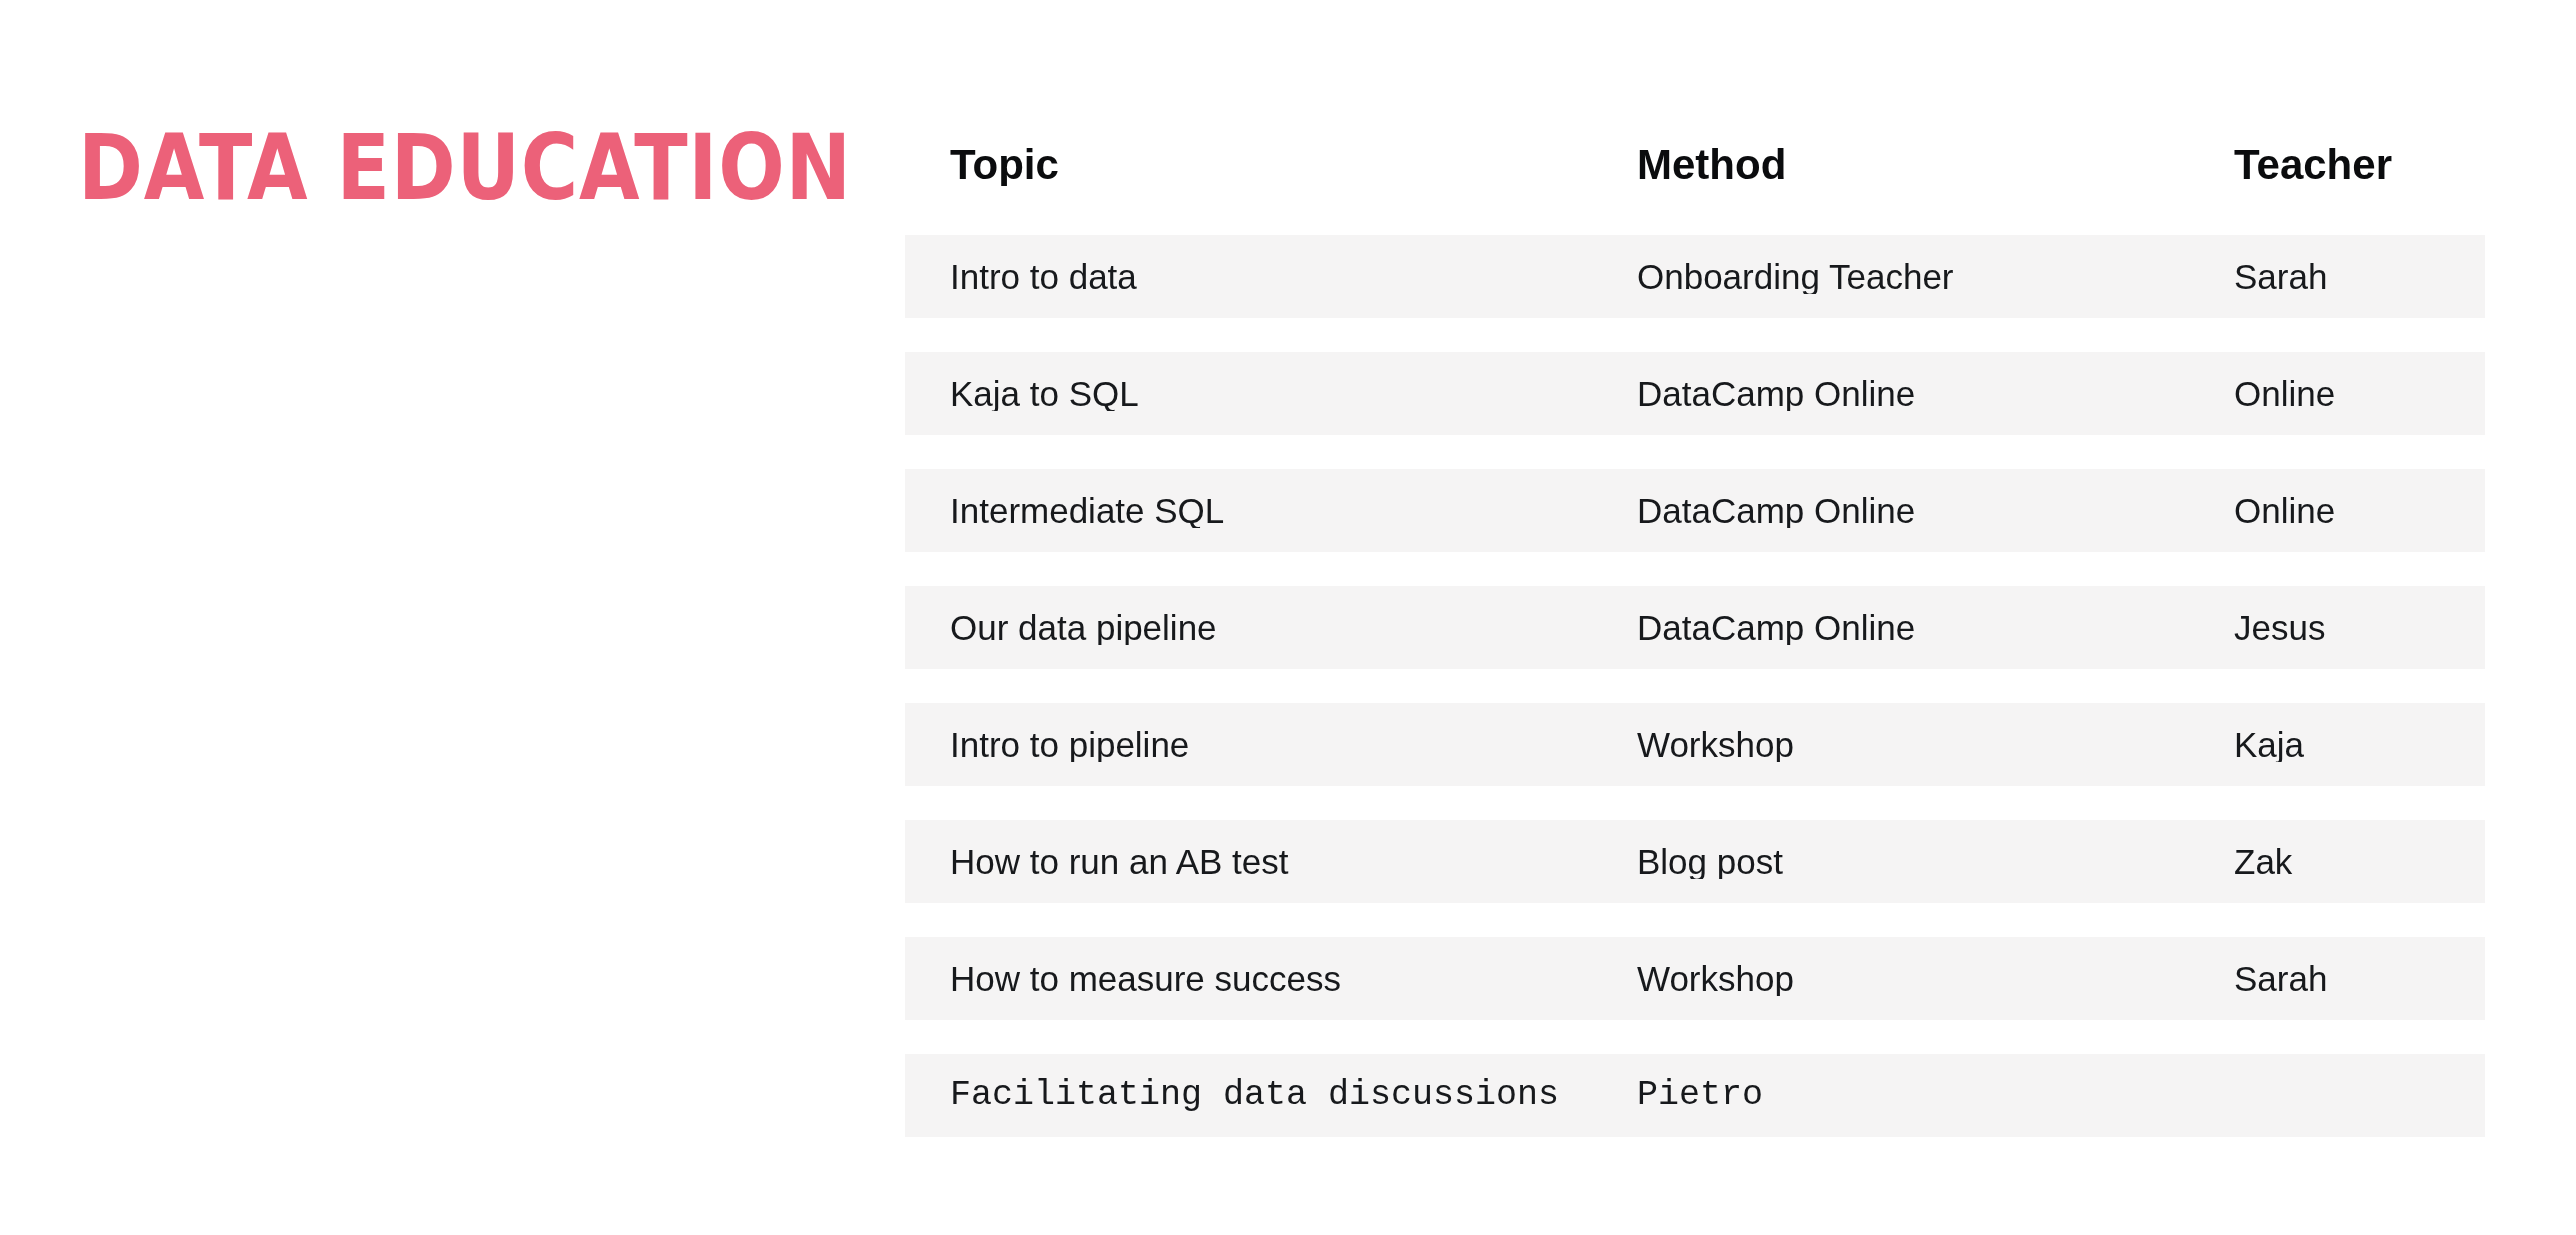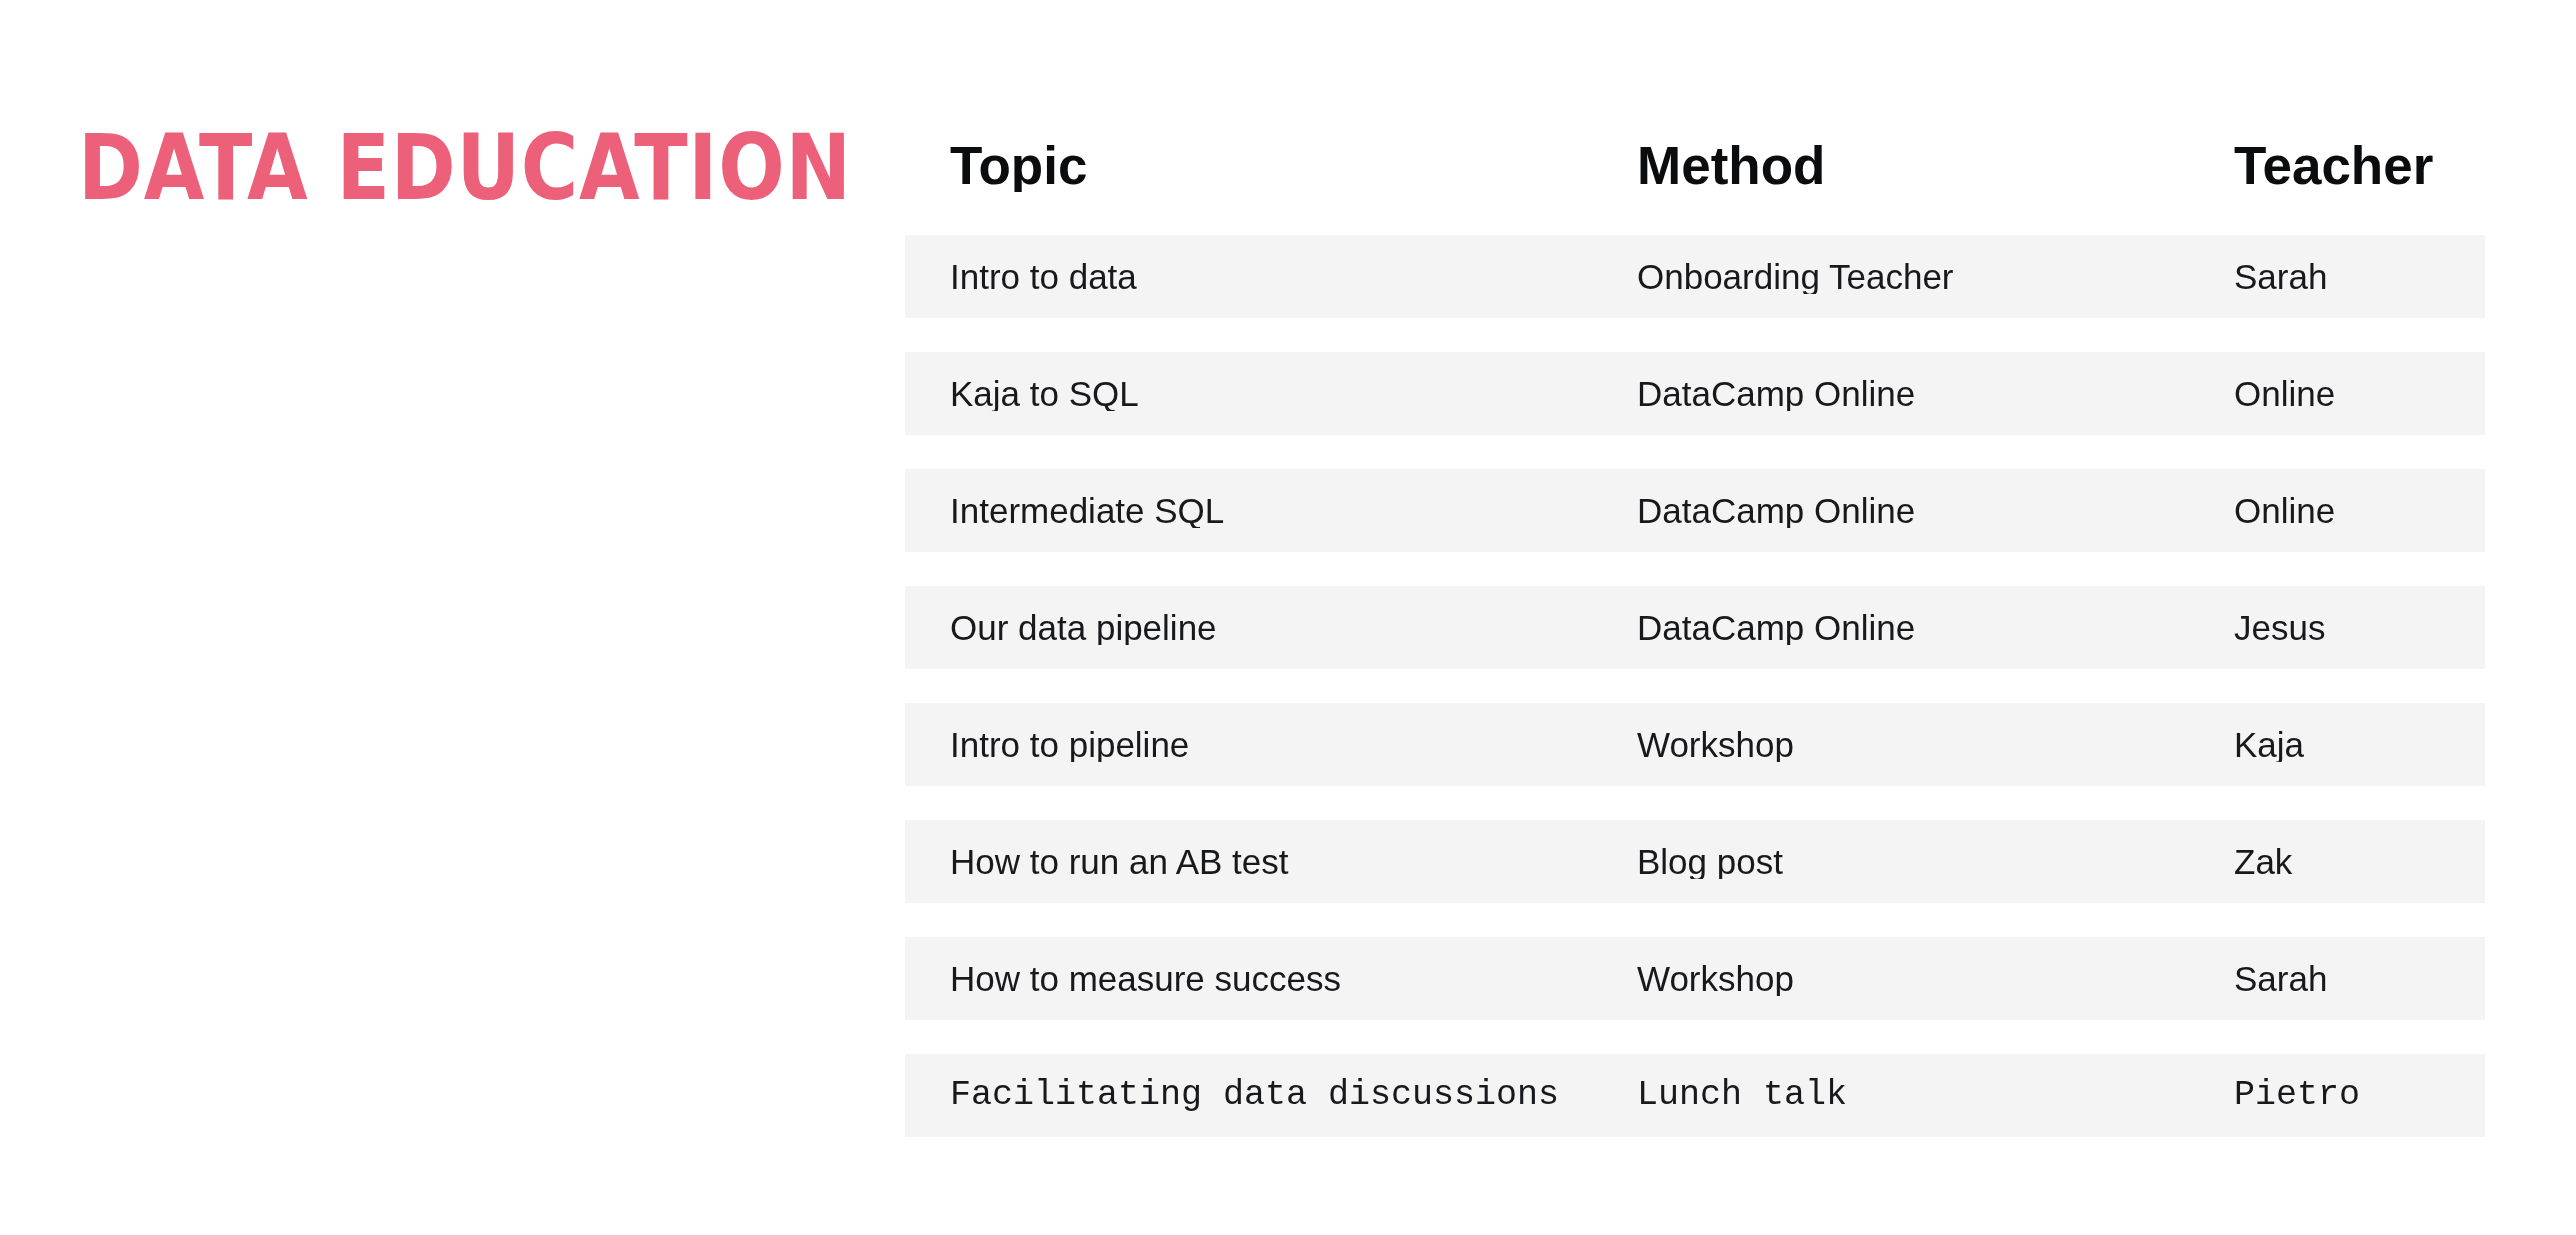--- a/index.html
+++ b/index.html
@@ -71,21 +71,21 @@
   }
   .cell {
     font-size: 35px;
     color: #17191c;
     white-space: nowrap;
     overflow: hidden;
     line-height: 1;
   }
   .header-row .cell {
     font-weight: 700;
-    font-size: 53px;
+    font-size: 42px;
     color: #0b0c0e;
   }
   .col-topic   { width: 687px; flex: 0 0 687px; }
   .col-method  { width: 597px; flex: 0 0 597px; }
   .col-teacher { width: 250px; flex: 0 0 250px; }
 </style>
 </head>
 <body>
 
 <div id="slide">
@@ -133,20 +133,19 @@
           <div class="cell col-method">Blog post</div>
           <div class="cell col-teacher">Zak</div>
         </div>
         <div class="row data-row">
           <div class="cell col-topic">How to measure success</div>
           <div class="cell col-method">Workshop</div>
           <div class="cell col-teacher">Sarah</div>
         </div>
         <div class="row data-row">
           <div class="cell col-topic">Facilitating data discussions</div>
-          <div class="cell col-method">Lunch talk</div>
           <div class="cell col-teacher">Pietro</div>
         </div>
       </div>
 
   </div>
 </div>
 
 
 </body></html>

